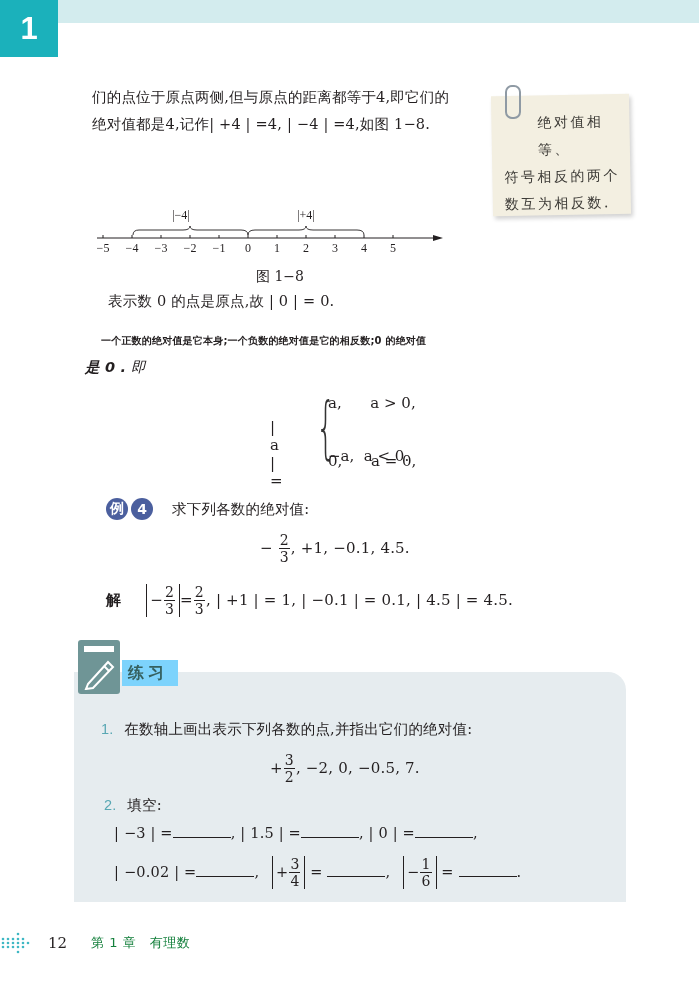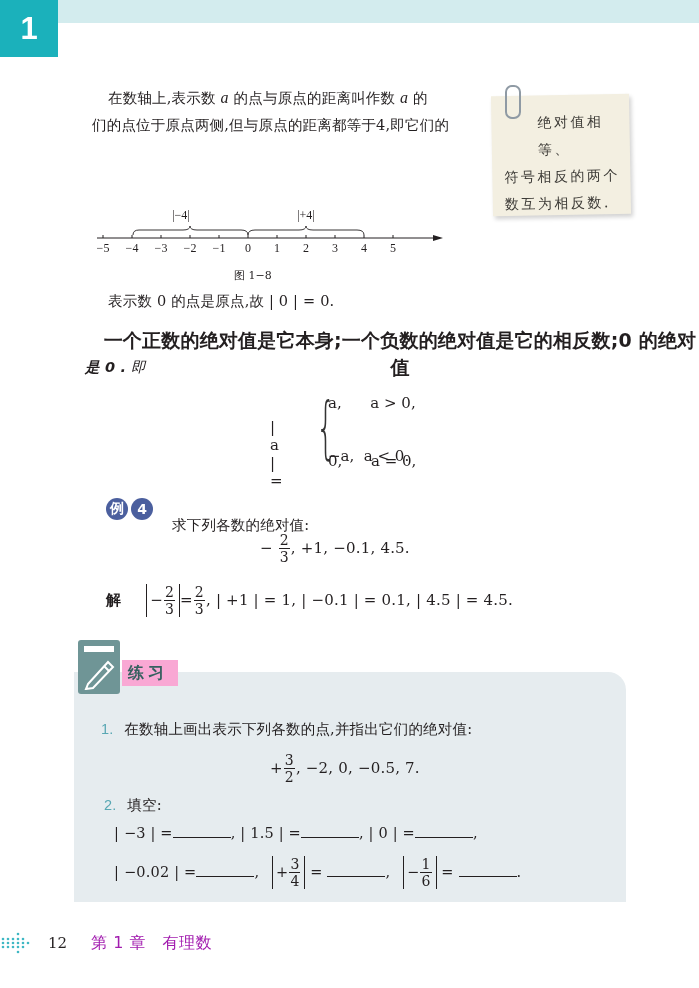--- a/index.html
+++ b/index.html
@@ -12,53 +12,53 @@
   .para { position:absolute; font-size:14.5px; line-height:27px; letter-spacing:0.2px; }
   .bold { font-family:"DejaVu Sans", "Liberation Sans", sans-serif; font-weight:bold; }
   i.v { font-style:italic; font-family:"Liberation Serif", serif; font-size:16px; }
   .note { position:absolute; left:492px; top:95px; width:138px; height:120px; background:#f3efe1;
           box-shadow:2px 3px 4px rgba(0,0,0,0.18); transform:rotate(-1deg);
           font-size:14px; line-height:27px; color:#3c3a36; padding:14px 8px 0 12px; box-sizing:border-box; letter-spacing:2.5px; }
   .note .indent { padding-left:34px; }
   .clip { position:absolute; left:505px; top:85px; width:12px; height:30px; border:2px solid #8f9aa4;
           border-radius:7px; border-bottom-color:#8f9aa4; }
   .numline { position:absolute; left:95px; top:205px; }
-  .fig-cap { position:absolute; left:234px; top:268px; font-size:11px; }
+  .fig-cap { position:absolute; left:256px; top:268px; font-size:14px; }
   .cases { position:absolute; left:270px; top:392px; font-size:15px; }
   .cases .lhs { position:absolute; left:0; top:26px; }
   .cases .brace { position:absolute; left:46px; top:2px; font-size:68px; line-height:68px; transform:scaleX(0.45); transform-origin:left; font-family:"DejaVu Sans", sans-serif; font-weight:100; color:#333; }
   .cases .row { position:absolute; left:58px; white-space:pre; }
   .badge { position:absolute; top:498px; width:22px; height:22px; border-radius:50%; background:#4b5f9e;
            color:#fff; font-family:"DejaVu Sans", sans-serif; font-weight:bold; font-size:14px;
            display:flex; align-items:center; justify-content:center; }
   .frac { display:inline-flex; flex-direction:column; align-items:center; vertical-align:middle; font-size:14px; line-height:16px; margin:0 1px; }
   .frac .num { border-bottom:1px solid #231f20; padding:0 1px; }
   .abs-tall { display:inline-block; border-left:1px solid #231f20; border-right:1px solid #231f20; padding:0 3px; vertical-align:middle; }
   .practice-box { position:absolute; left:74px; top:672px; width:552px; height:230px; background:#e6ecef; border-top-right-radius:18px; }
   .practice-icon { position:absolute; left:78px; top:640px; width:42px; height:54px; background:#6f9596; border-radius:3px; }
   .practice-icon:before { content:""; position:absolute; left:6px; top:6px; width:30px; height:6px; background:#fff; }
   .practice-icon svg { position:absolute; left:4px; top:14px; }
   .practice-title { position:absolute; left:122px; top:660px; font-family:"DejaVu Sans", sans-serif; font-weight:bold;
-           font-size:16px; color:#35605f; background:#f9a8d4; padding:0 10px 0 6px; line-height:26px; letter-spacing:4px; }
+           font-size:16px; color:#35605f; background:#7dd3fc; padding:0 10px 0 6px; line-height:26px; letter-spacing:4px; }
   .item-num { color:#58a7b3; font-family:"Liberation Sans", sans-serif; }
   .blank { display:inline-block; width:58px; border-bottom:1px solid #231f20; height:14px; vertical-align:baseline; }
   .footer { position:absolute; left:0; top:930px; height:26px; display:flex; align-items:center; }
   .dots { width:36px; height:26px; position:relative; }
   .pgnum { font-size:15px; margin-left:12px; }
-  .chapter-ref { margin-left:24px; color:#a21caf; font-family:"DejaVu Sans", sans-serif; font-size:16px; letter-spacing:0.5px; }
+  .chapter-ref { margin-left:24px; color:#15803d; font-family:"DejaVu Sans", sans-serif; font-size:13px; letter-spacing:0.5px; }
 </style>
 </head>
 <body>
 
 <div class="top-band"></div>
 <div class="chapter-tab">1</div>
 
 <div class="para" style="left:100px; top:84px; width:380px;">
-  <div style="padding-left:8px;"><span>在数轴上,表示数</span> <i class="v">a</i> <span>的点与原点的距离叫作数</span> <i class="v">a</i> <span>的</span></div>
   <div style="margin-left:-8px;">们的点位于原点两侧,但与原点的距离都等于4,即它们的</div>
+  <div style="margin-left:-8px;">绝对值都是4,记作| +4 | =4, | −4 | =4,如图 1−8.</div>
 </div>
 
 <div class="note">
   <div class="indent">绝对值相等、</div>
   <div>符号相反的两个</div>
   <div>数互为相反数.</div>
 </div>
 <div class="clip"></div>
 
 <svg class="numline" width="350" height="52" viewBox="0 0 350 52">
@@ -91,34 +91,34 @@
     <text x="182" y="47">1</text>
       <text x="211" y="47">2</text>
       <text x="240" y="47">3</text>
     <text x="269" y="47">4</text>
       <text x="298" y="47">5</text>
   </g>
 </svg>
 <div class="fig-cap">图 1−8</div>
 
 <div class="para" style="left:108px; top:288px;">表示数 0 的点是原点,故 | 0 | = 0.</div>
-<div class="para bold" style="left:101px; top:327px; font-size:19px;text-align:center;">一个正数的绝对值是它本身;一个负数的绝对值是它的相反数;0 的绝对值</div>
+<div class="para bold" style="left:101px; top:327px; font-size:10px;">一个正数的绝对值是它本身;一个负数的绝对值是它的相反数;0 的绝对值</div>
 <div class="para" style="left:85px; top:354px;font-style:italic;"><span class="bold">是 0 .</span><span> 即</span></div>
 
 <div class="cases">
   <span class="lhs">| a | =</span>
   <span class="brace">{</span>
   <span class="row" style="top:2px;">a,      a &gt; 0,</span>
   <span class="row" style="top:28px;margin-top:32px;">0,      a = 0,</span>
   <span class="row" style="top:55px;">−a,  a &lt; 0.</span>
 </div>
 
 <div class="badge" style="left:106px;">例</div>
 <div class="badge" style="left:131px;">4</div>
-<div class="para" style="left:172px; top:512px;">求下列各数的绝对值:</div>
+<div class="para" style="left:172px; top:496px;">求下列各数的绝对值:</div>
 <div class="para" style="left:260px; top:532px; font-size:15px;">
   <span>−</span>
   <span class="frac">
       <span class="num">2</span>
       <span>3</span>
     </span><span>, +1, −0.1, 4.5.</span>
 </div>
 <div class="para" style="left:106px; top:584px; font-size:15px;">
   <span class="bold">解</span>
   <span style="margin-left:20px;" class="abs-tall"><span>−</span><span class="frac">

